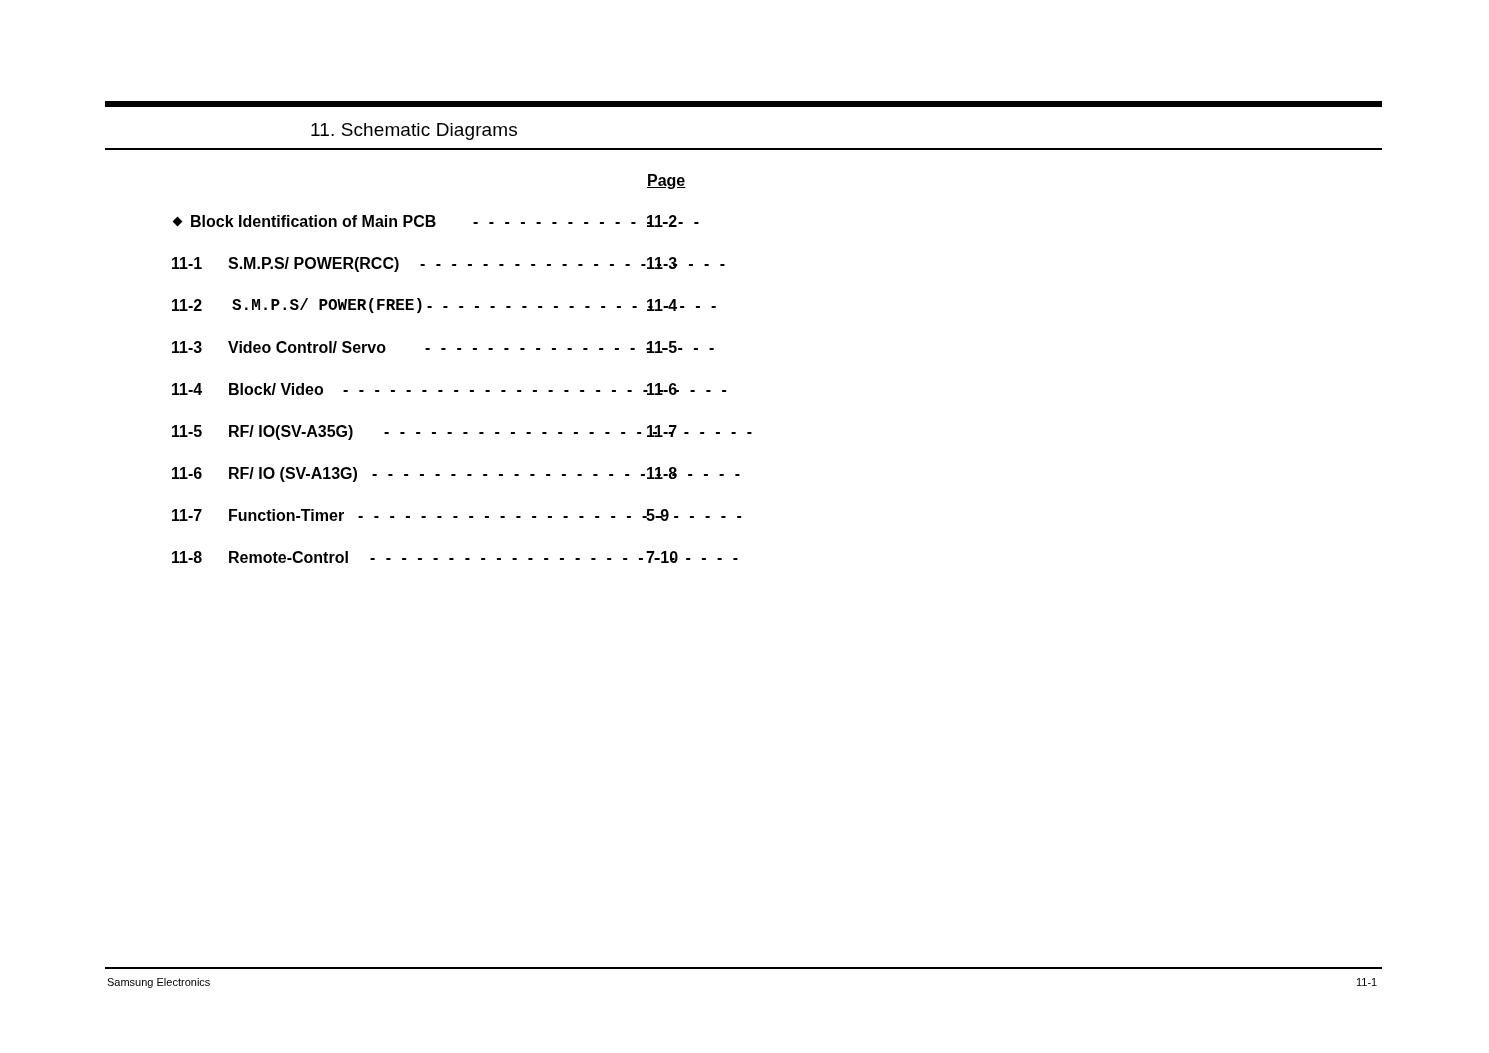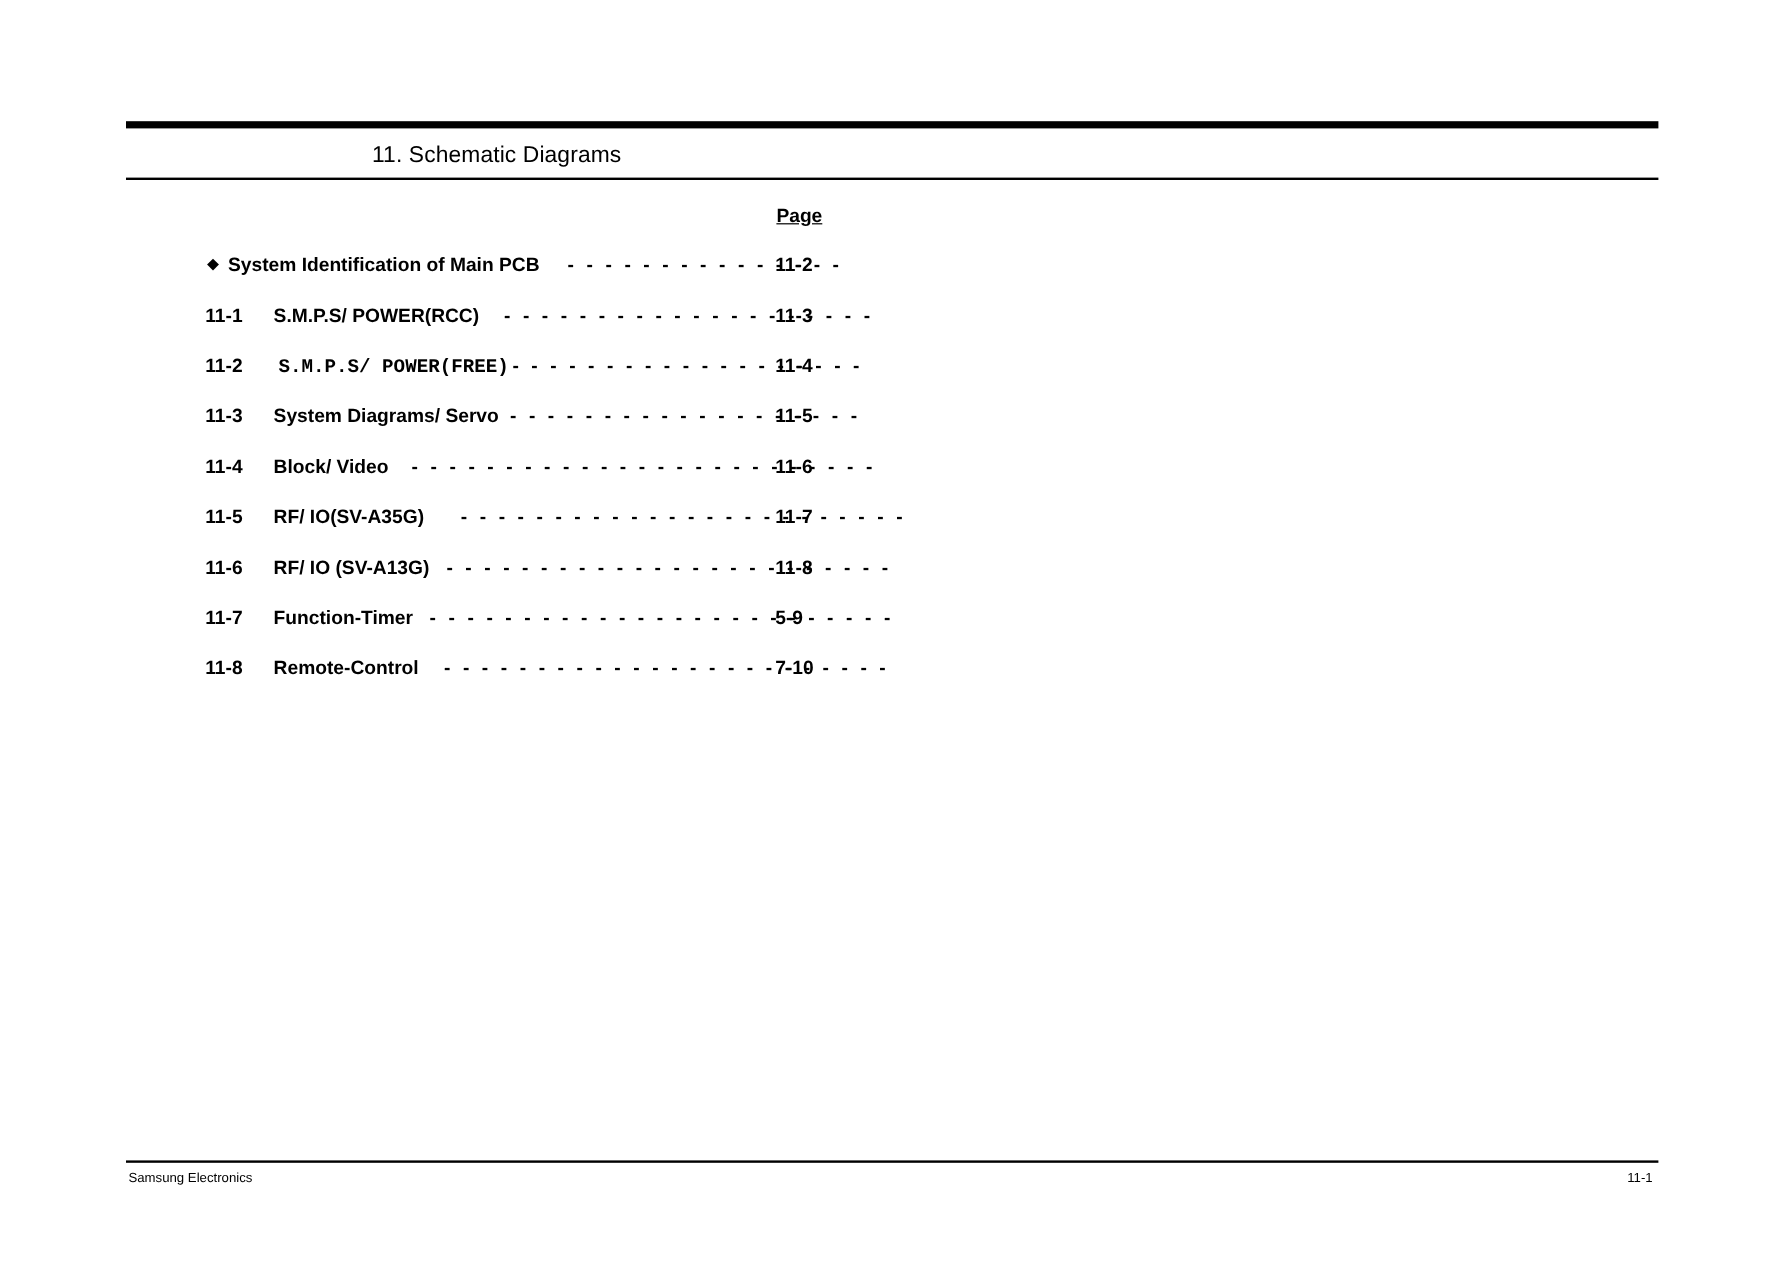--- a/index.html
+++ b/index.html
@@ -28,42 +28,42 @@
 <body>
 
 <div class="rule-top"></div>
 <div class="title">11. Schematic Diagrams</div>
 <div class="rule-mid"></div>
 
 <div class="page-head">Page</div>
 
 <div class="toc">
   <div class="row" style="top:213px;">
-    <span class="label bullet"><span class="diamond"></span><span>System Identification of Main PCB</span></span>
+    <span class="label bullet"><span class="diamond"></span><span>Block Identification of Main PCB</span></span>
     <span class="dots" style="left:302px;">- - - - - - - - - - - - - - -</span>
     <span class="pg">11-2</span>
   </div>
 
   <div class="row" style="top:255px;">
     <span class="num">11-1</span>
     <span class="label">S.M.P.S/ POWER(RCC)</span>
     <span class="dots" style="left:249px;">- - - - - - - - - - - - - - - - - - - -</span>
     <span class="pg">11-3</span>
   </div>
 
   <div class="row" style="top:297px;">
     <span class="num">11-2</span>
     <span class="label indent">S.M.P.S/ POWER(FREE)</span>
     <span class="dots" style="left:256px;">- - - - - - - - - - - - - - - - - - -</span>
     <span class="pg">11-4</span>
   </div>
 
   <div class="row" style="top:339px;">
     <span class="num">11-3</span>
-    <span class="label">System Diagrams/ Servo</span>
+    <span class="label">Video Control/ Servo</span>
     <span class="dots" style="left:254px;">- - - - - - - - - - - - - - - - - - -</span>
     <span class="pg">11-5</span>
   </div>
 
   <div class="row" style="top:381px;">
     <span class="num">11-4</span>
     <span class="label">Block/ Video</span>
     <span class="dots" style="left:172px;">- - - - - - - - - - - - - - - - - - - - - - - - -</span>
     <span class="pg">11-6</span>
   </div>

